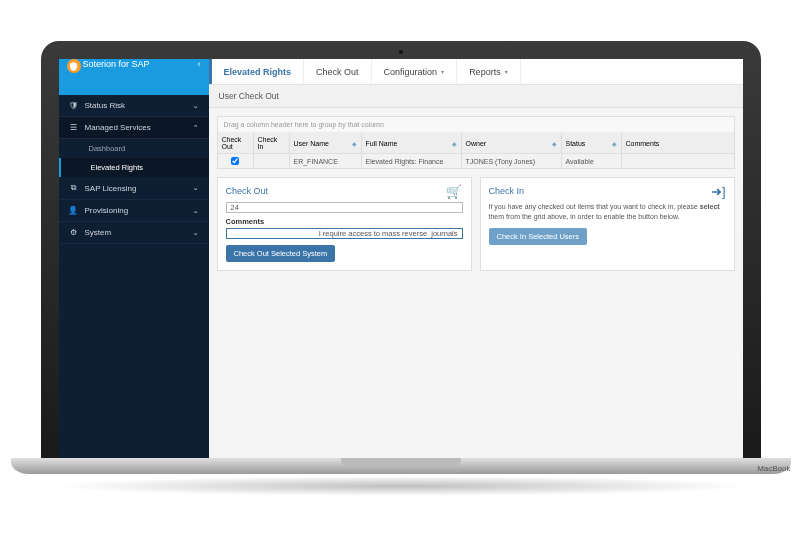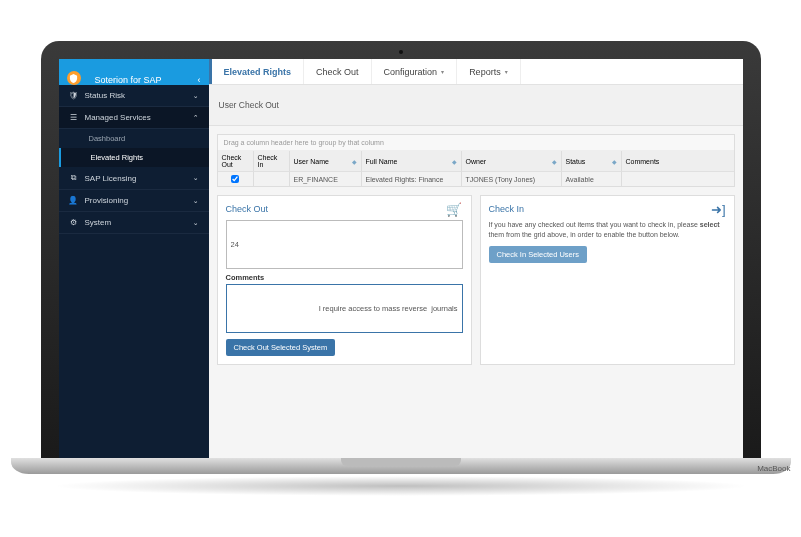--- a/index.html
+++ b/index.html
@@ -62,23 +62,23 @@
     background: #0e1e33;
     color: #cfd6dd;
     display: flex;
     flex-direction: column;
     flex-shrink: 0;
   }
   .brand {
     background: #1a9be0;
     color: #fff;
     display: flex;
-    align-items: flex-end;
-    gap: 14px;
-    height: 26px;
+    align-items: flex-start;
+    gap: 2px;
+    height: 36px;
     padding: 0 8px;
     font-size: 9px;
   }
   .brand .logo {
     width: 14px; height: 14px;
     background: #ff9e2c;
     border-radius: 50%;
     display: flex; align-items: center; justify-content: center;
   }
   .brand .collapse { margin-left: auto; cursor: pointer; }
@@ -131,21 +131,21 @@
     cursor: pointer;
   }
   .tab.title {
     font-weight: bold;
     color: #3a74a8;
     border-left: 3px solid #3a74a8;
   }
   .caret { font-size: 6px; color: #888; }
 
   .panel-title {
-    padding: 15px 10px;
+    padding: 6px 10px;
     font-size: 8.5px;
     color: #555;
     background: #f1f1f1;
     border-bottom: 1px solid #e0e0e0;
   }
   .content { padding: 8px; background: #f5f5f5; flex: 1; }
 
   .grid-wrap {
     background: #fff;
     border: 1px solid #ddd;
@@ -208,21 +208,21 @@
   .field-label {
     font-size: 7.5px;
     font-weight: bold;
     color: #333;
     margin: 4px 0 2px;
     display: block;
   }
   .inp {
     width: 100%;
     border: 1px solid #bbb;
-    padding: 19px 4px;
+    padding: 0 4px;
     font-size: 7.5px;
     color: #555;
   }
   .inp.comments { border-color: #3a74a8; text-align: right; }
   .btn {
     background: #3a74a8;
     color: #fff;
     border: none;
     padding: 4px 8px;
     font-size: 7.5px;

